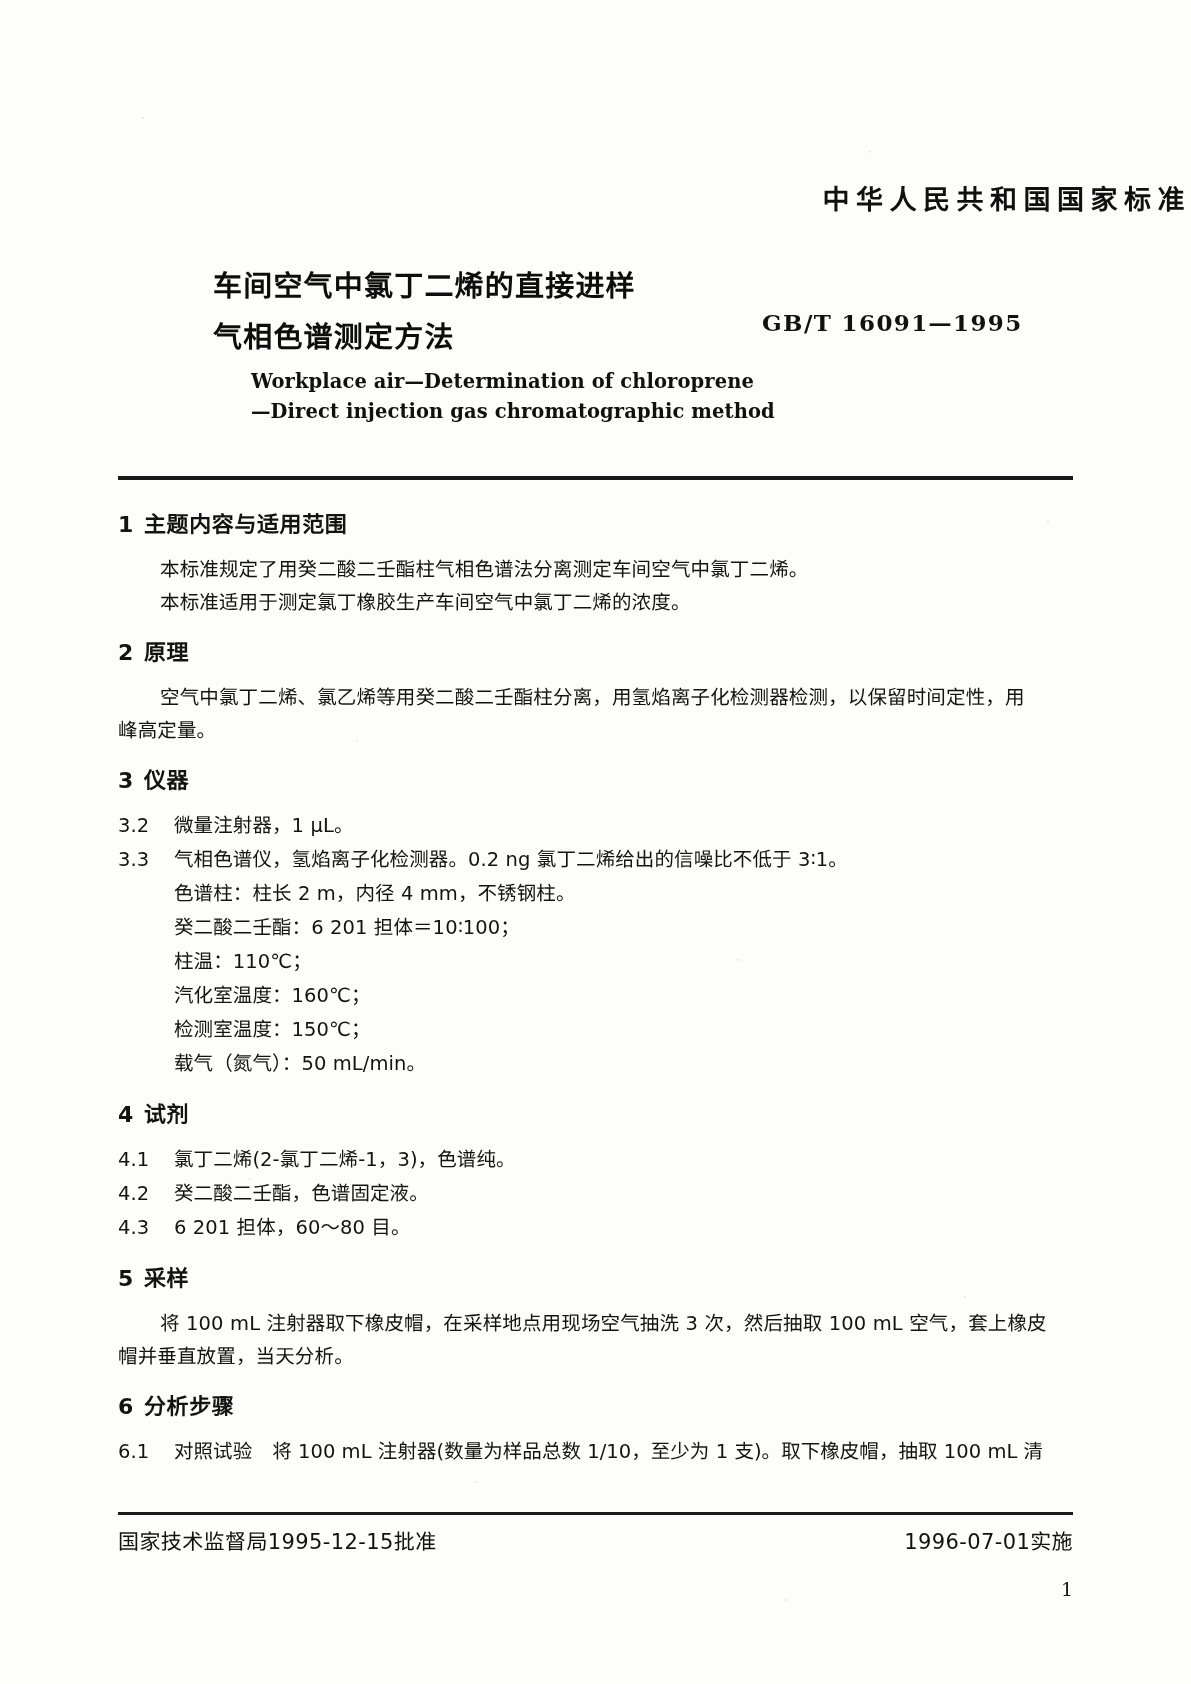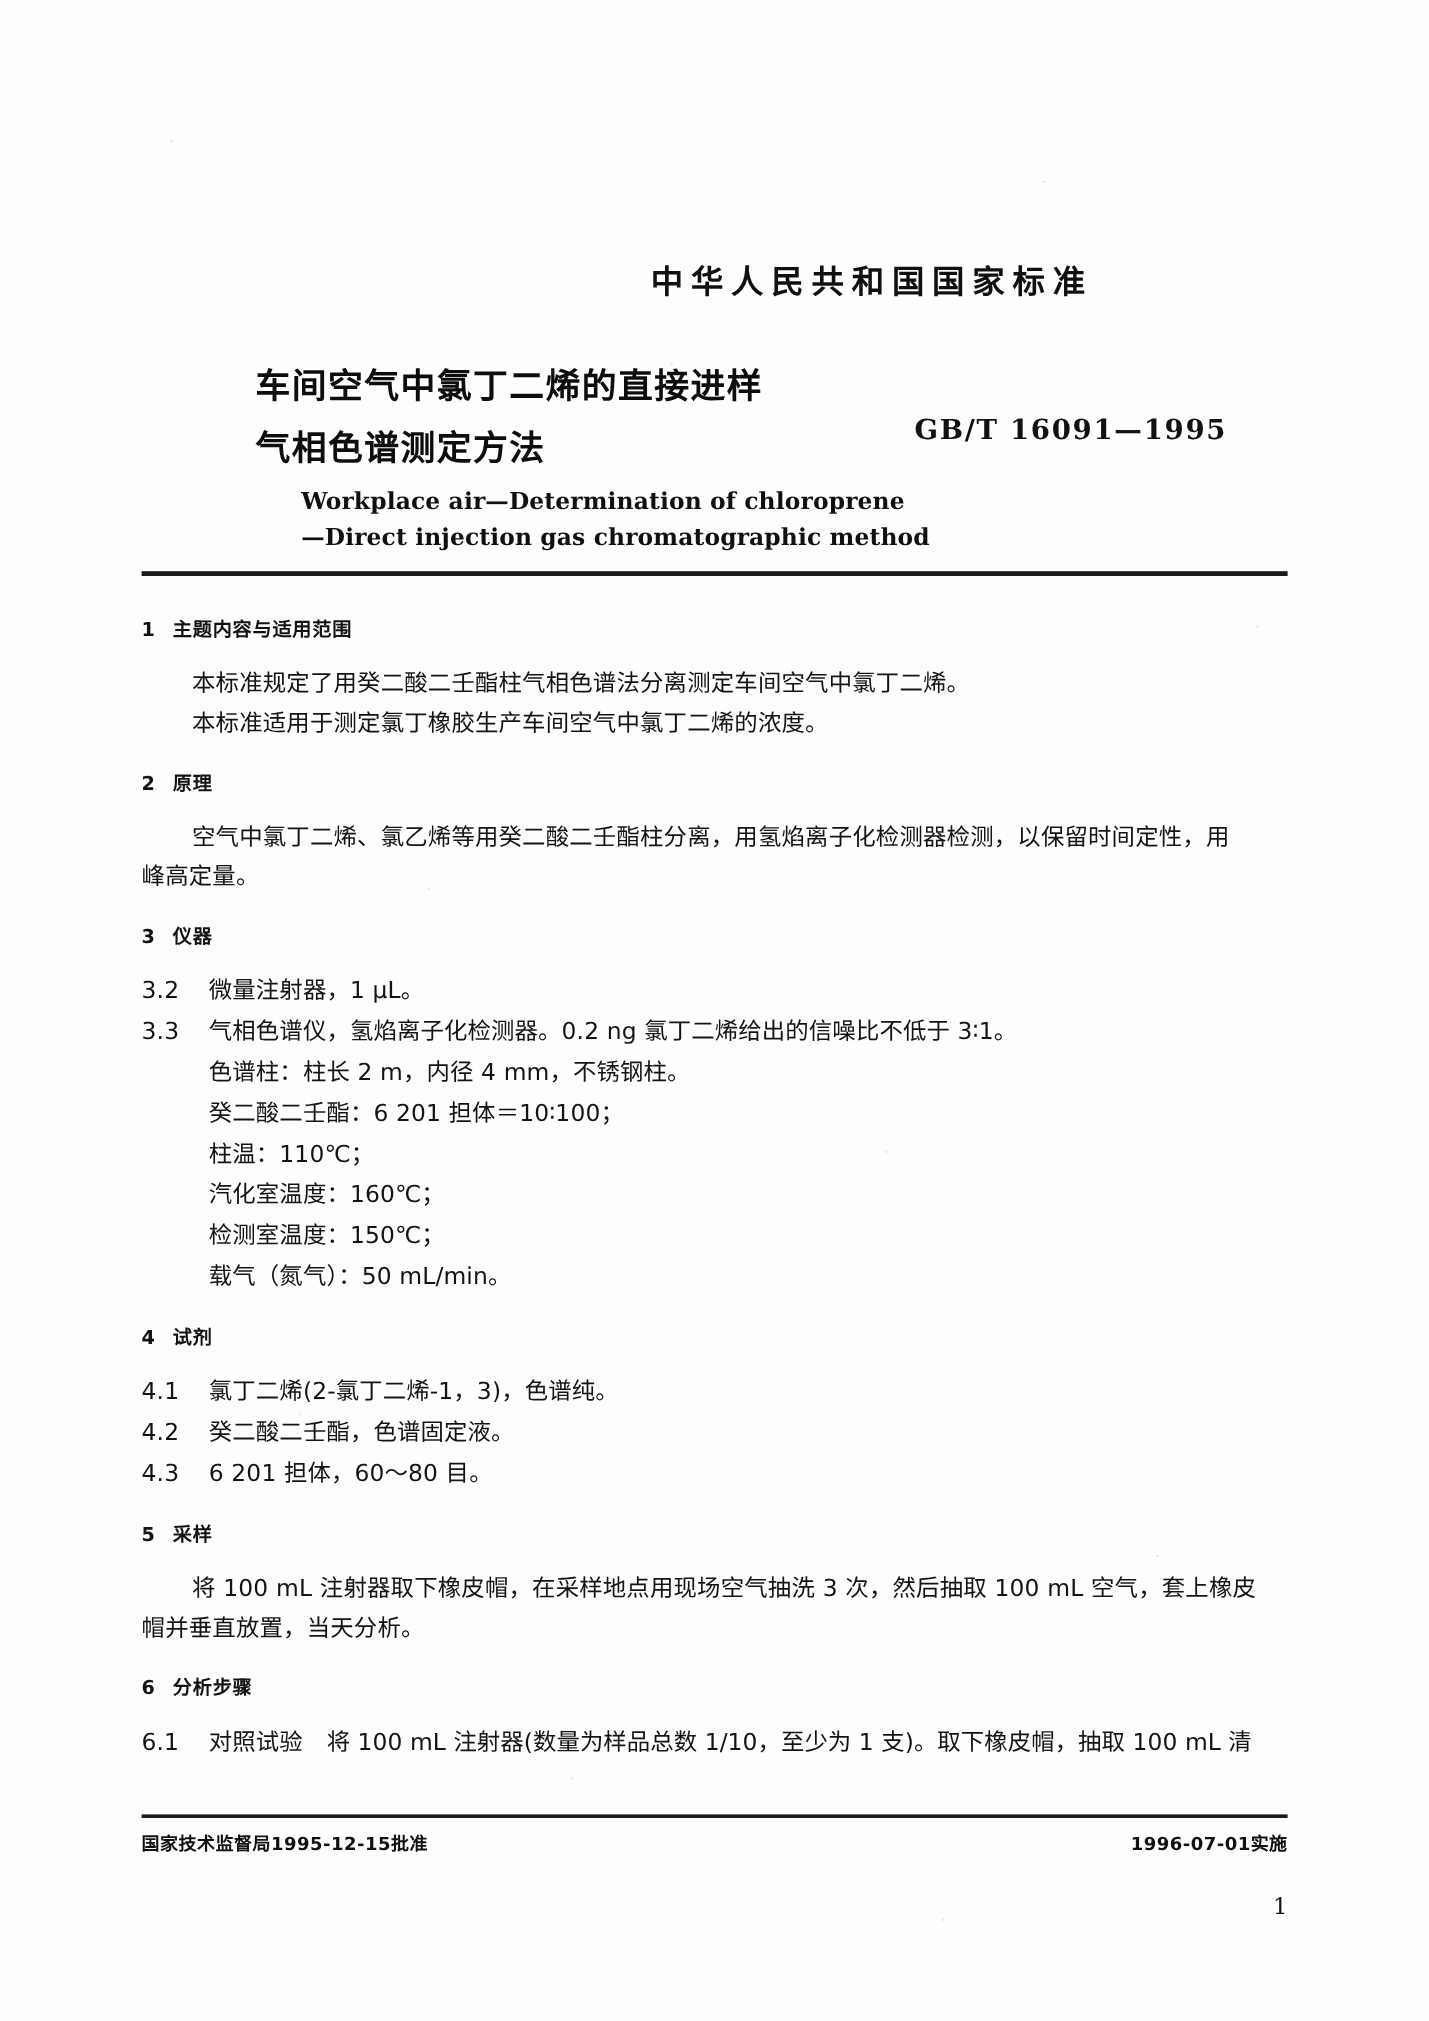--- a/index.html
+++ b/index.html
@@ -42,28 +42,27 @@
   }
 
   
   .doc-header {
     position: absolute;
     left: 0;
     right: 0;
     top: 186px;
   }
   .national-line {
-    text-align: center;
+    text-align: right;
     padding-left: 262px;
     font-size: 27px;
     font-weight: 700;
     letter-spacing: 6.5px;
     line-height: 1;
     color: #101010;
-    margin-top: 36px;
   }
 
   .title-row {
     position: relative;
     margin-top: 48px;
     height: 106px;
     padding-left: 39px;
   }
   .title-cn {
     position: absolute;
@@ -119,21 +118,21 @@
   
   .body {
     position: absolute;
     left: 118px;
     top: 508px;
     width: 955px;
     font-size: 19.5px;
     color: #131313;
   }
   .sec-head {
-    font-size: 16px;
+    font-size: 22px;
     font-weight: 700;
     margin: 0 0 2px 0;
     letter-spacing: .6px;
     line-height: 34px;
   }
   .sec-head .num {
     display: inline-block;
     width: 26px;
     font-weight: 700;
   }
@@ -179,22 +178,22 @@
 
   
   .footer {
     position: absolute;
     left: 118px;
     right: 118px;
     top: 1525px;
     display: flex;
     justify-content: space-between;
     align-items: flex-end;
-    font-size: 15px;
-    font-weight: 700;
+    font-size: 21px;
+    font-weight: 400;
     letter-spacing: .4px;
     color: #111;
   }
   .page-num {
     position: absolute;
     right: 118px;
     top: 1578px;
     font-family: "DejaVu Serif", "Liberation Serif", serif;
     font-size: 19px;
     color: #151515;

